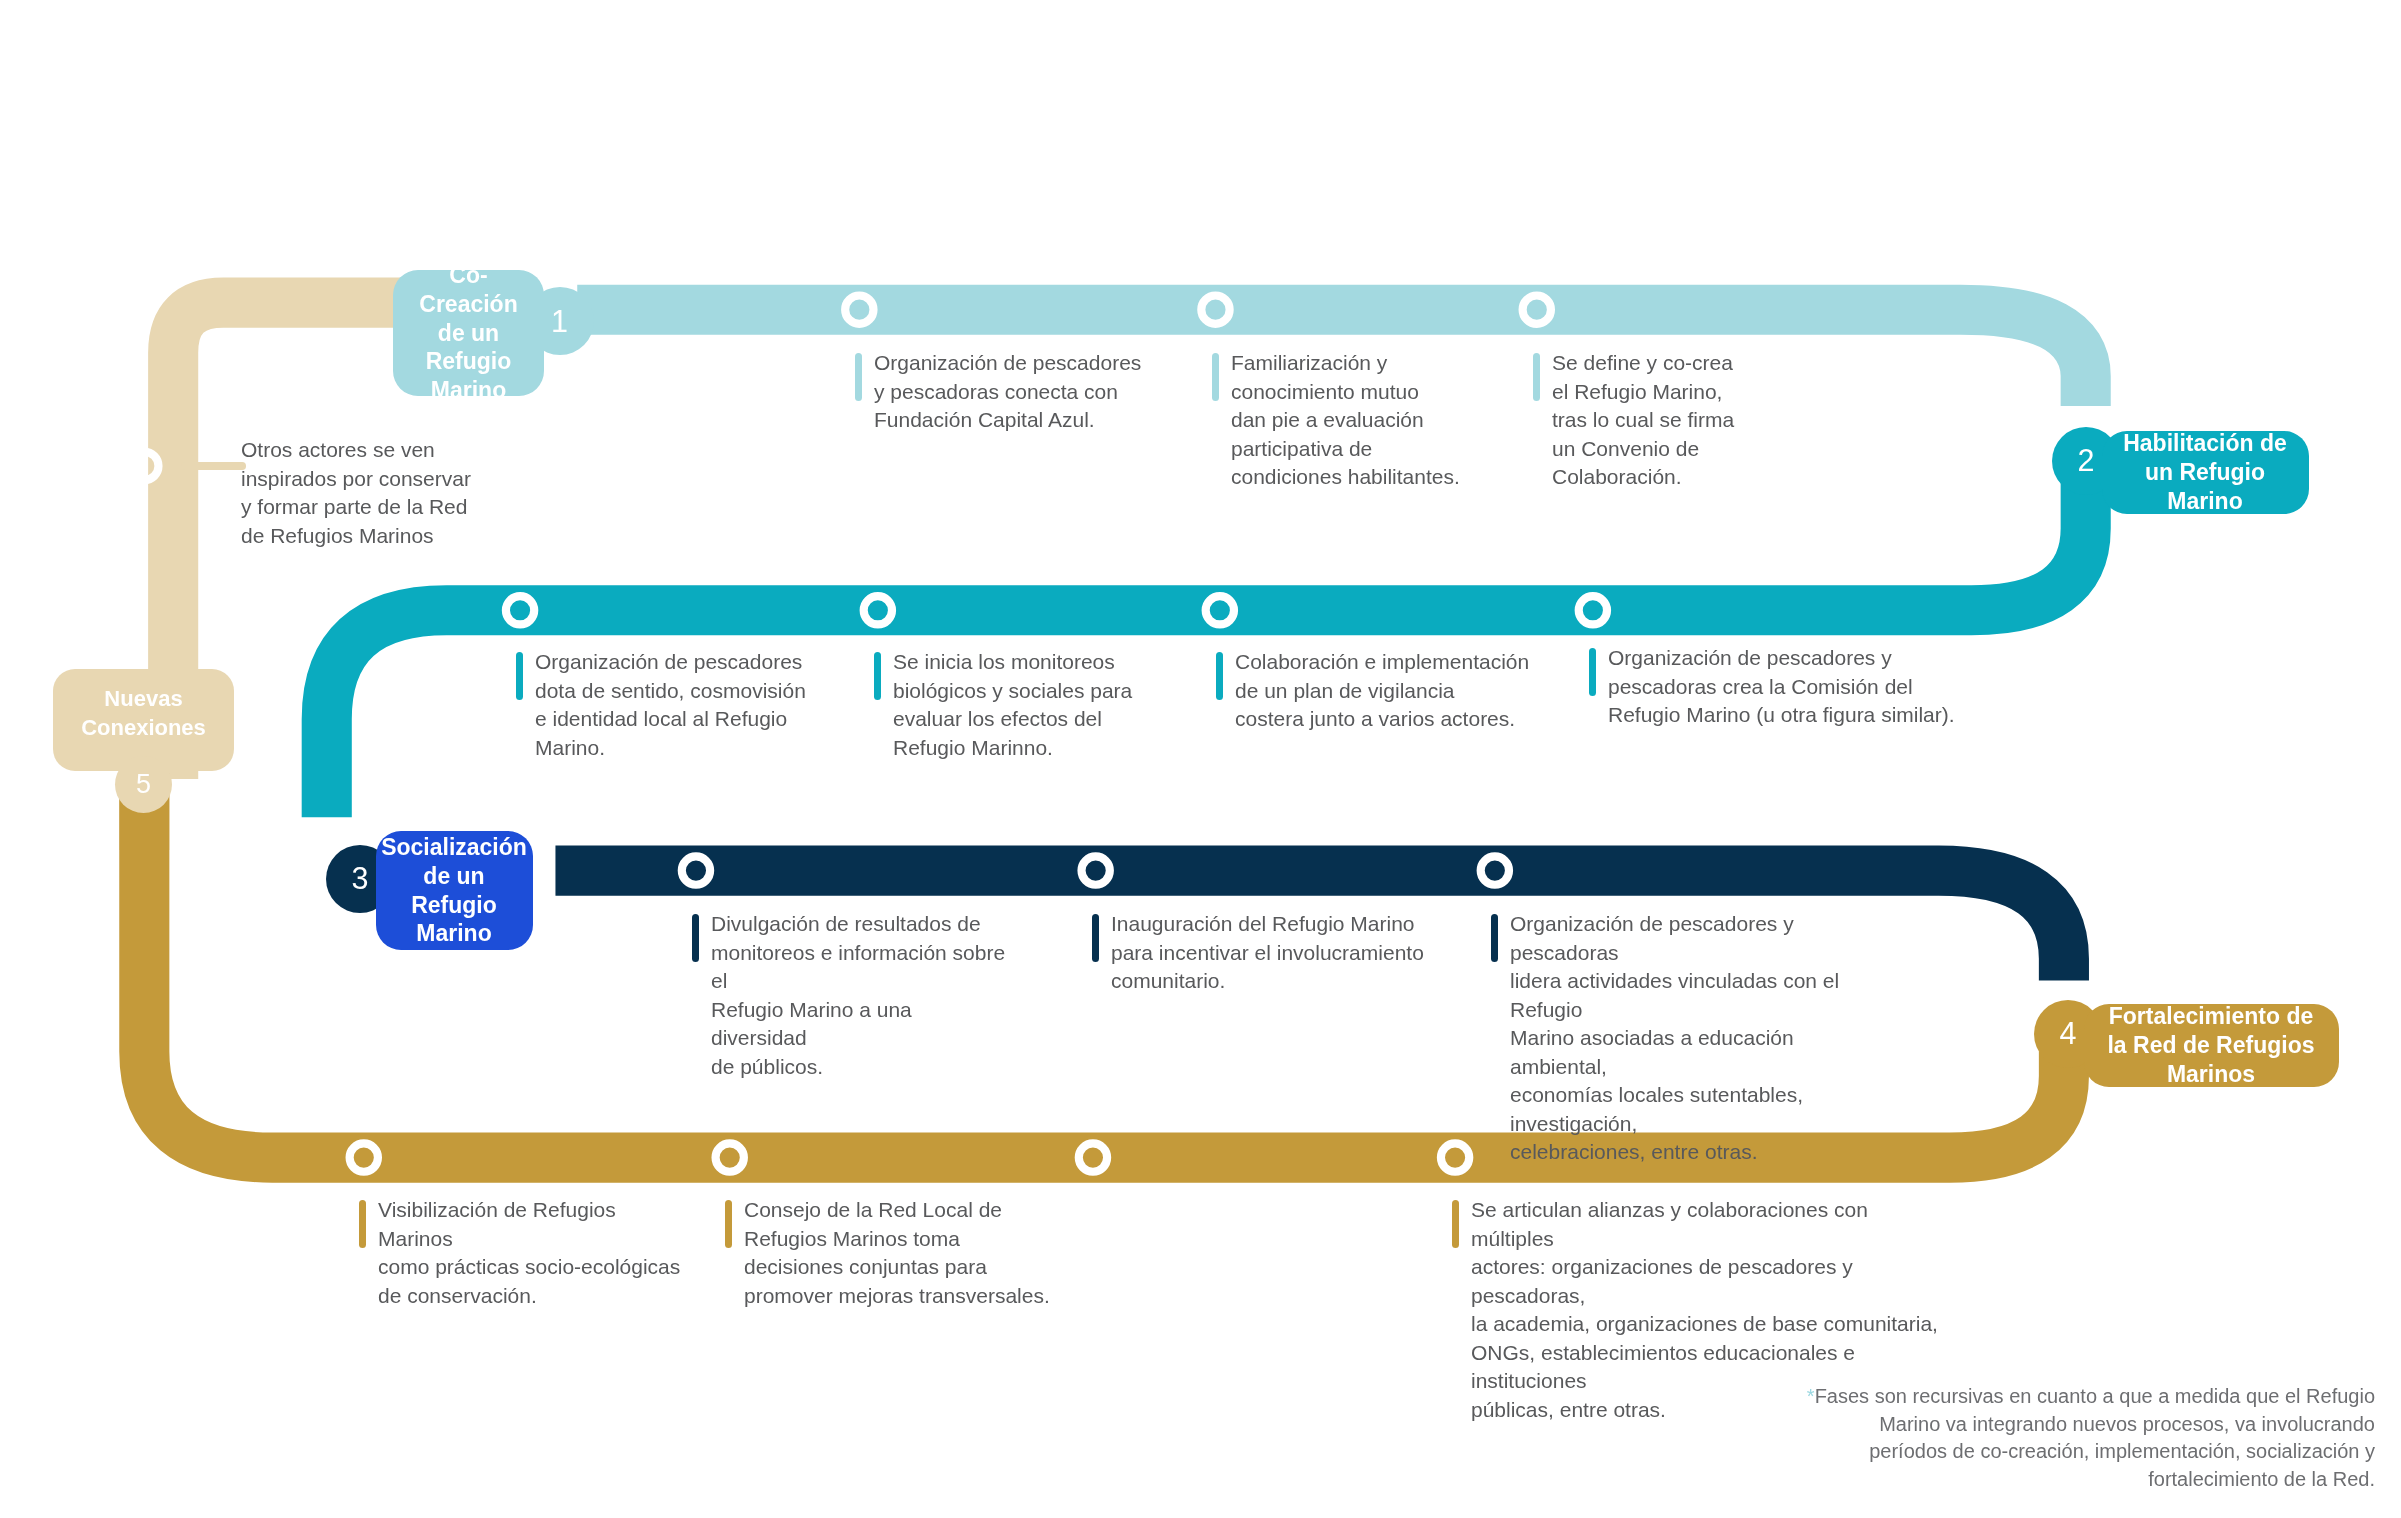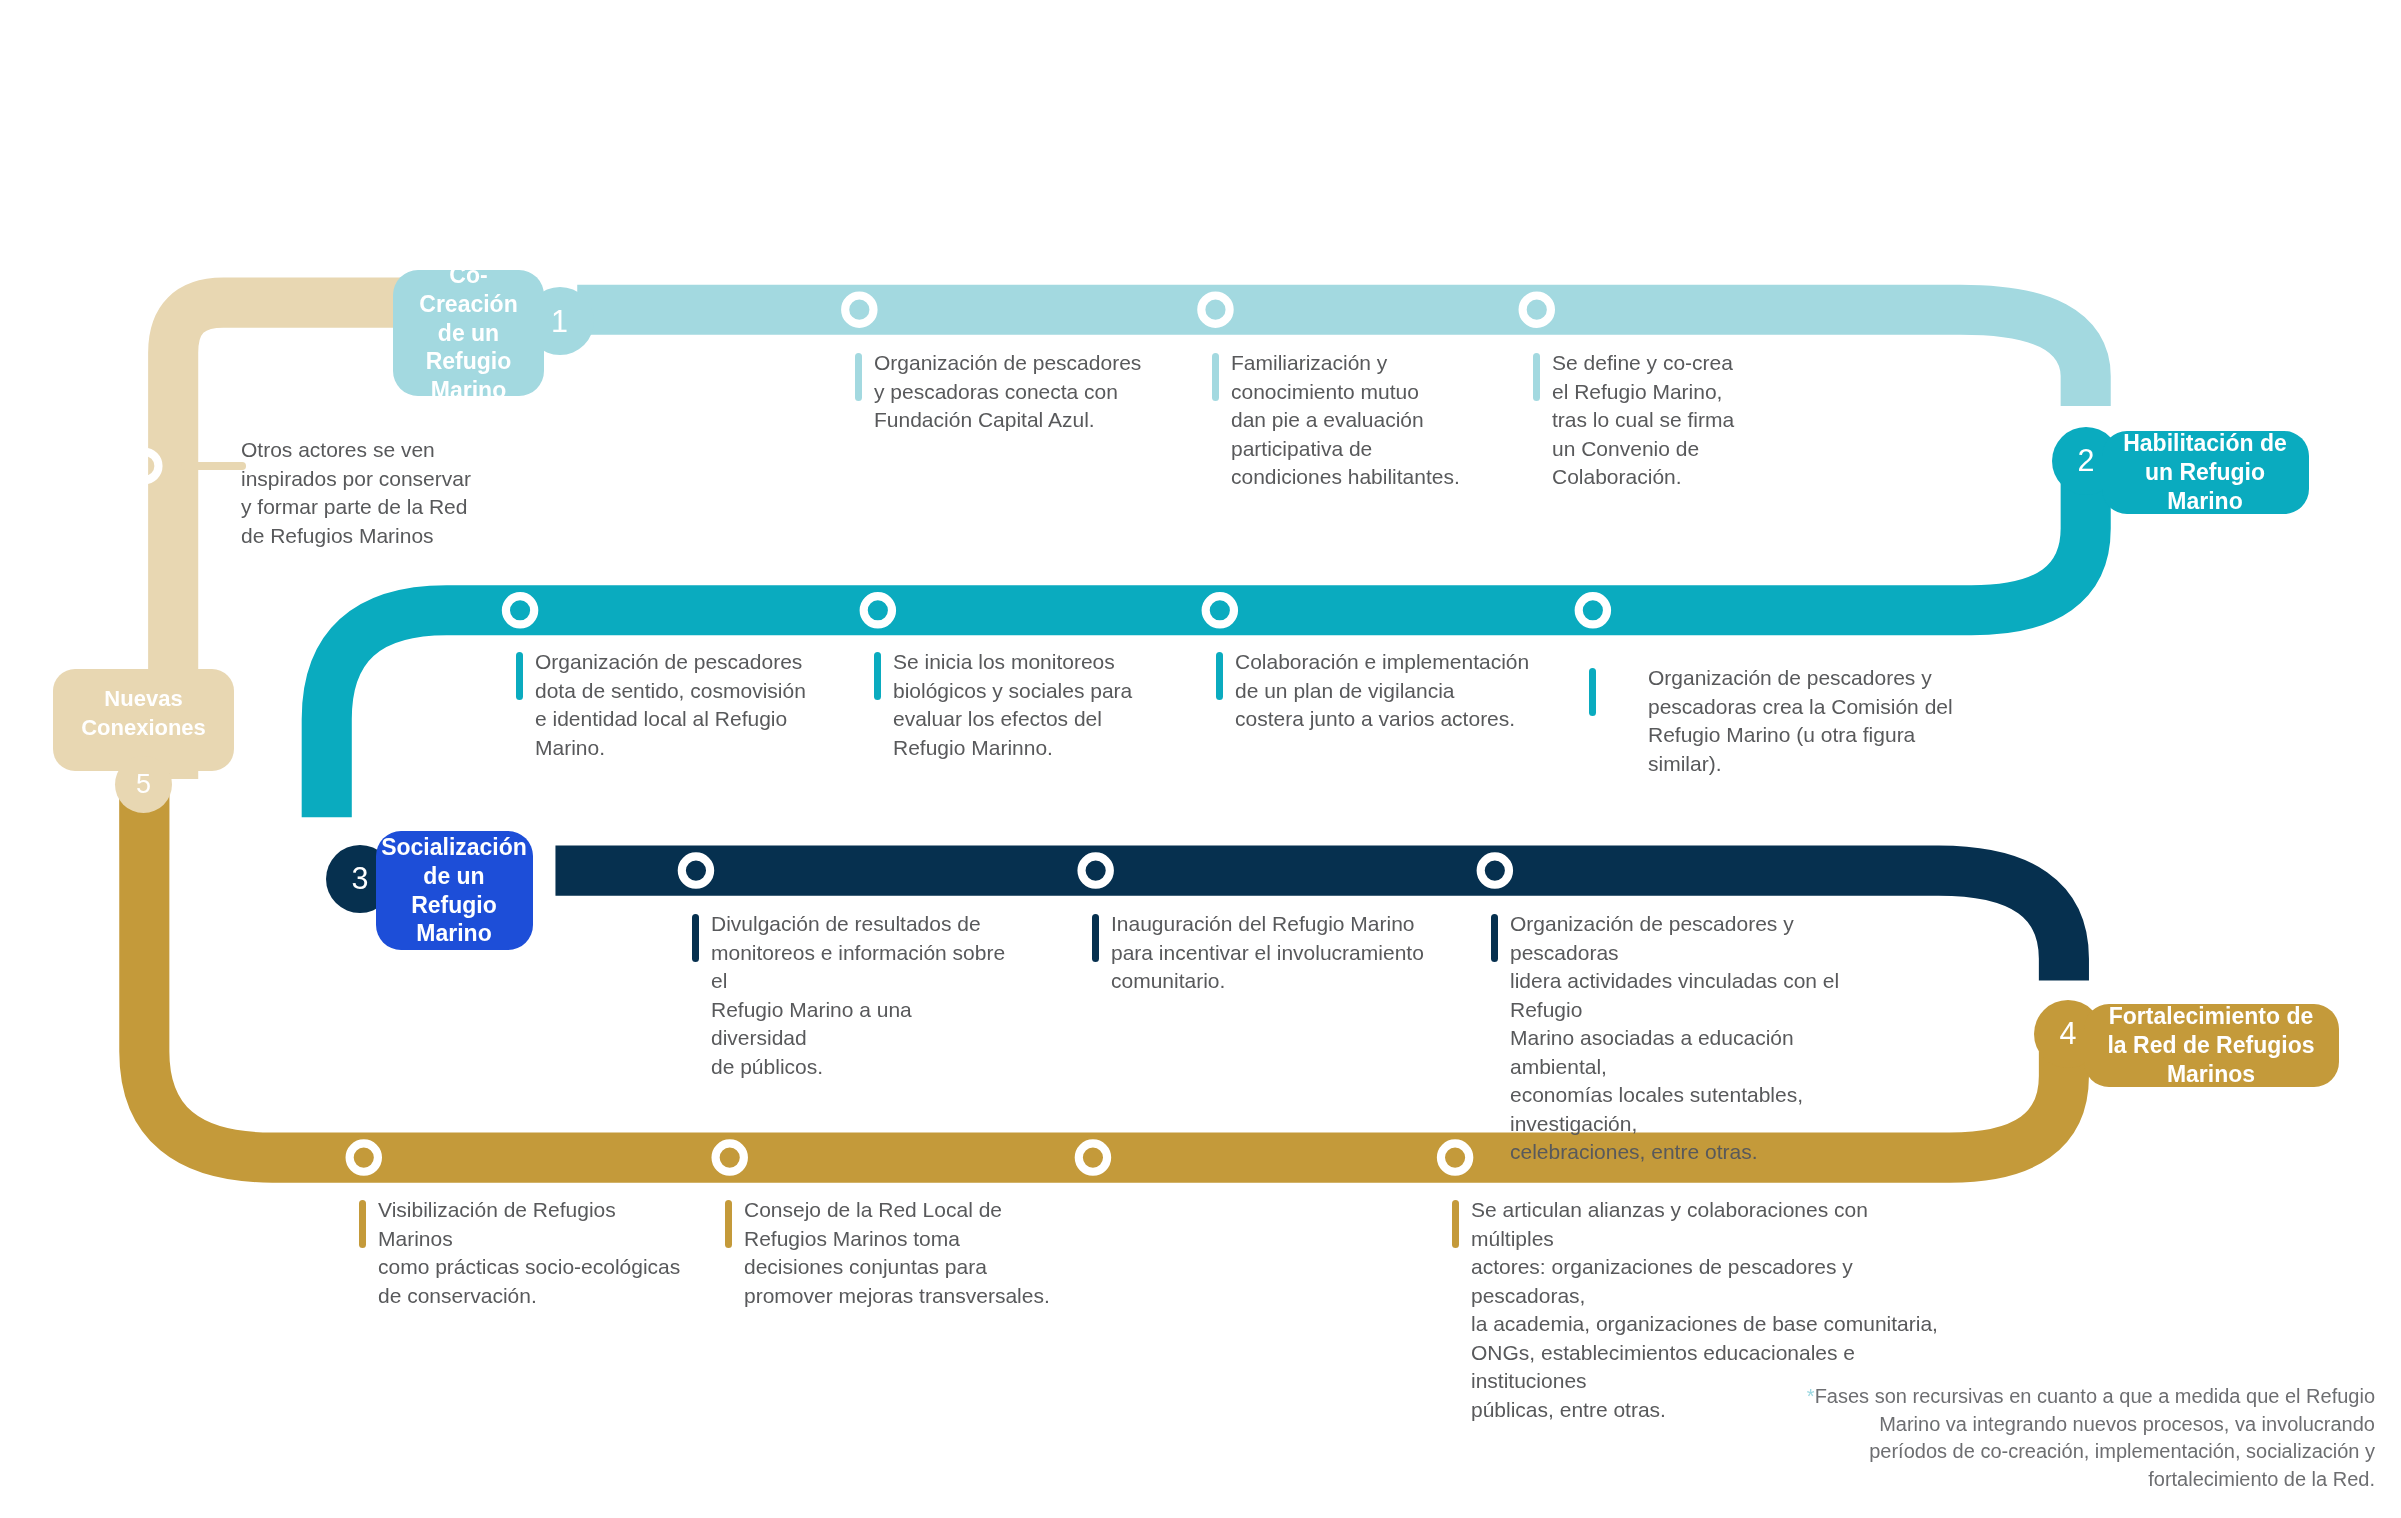--- a/index.html
+++ b/index.html
@@ -292,21 +292,21 @@
 biológicos y sociales para
 evaluar los efectos del
 Refugio Marinno.</div>
   </div>
   <div class="step" style="left:1216px; top:648px; width:338px;">
     <div class="step-bar" style="height:48px; background:#0aabbf;"></div>
     <div class="step-text">Colaboración e implementación
 de un plan de vigilancia
 costera junto a varios actores.</div>
   </div>
-  <div class="step" style="left:1589px; top:664px; width:381px;gap:40px;">
+  <div class="step" style="left:1589px; top:644px; width:381px;">
     <div class="step-bar" style="height:48px; background:#0aabbf;"></div>
     <div class="step-text">Organización de pescadores y
 pescadoras crea la Comisión del
 Refugio Marino (u otra figura similar).</div>
   </div>
 
   <div class="step" style="left:1092px; top:910px; width:338px;">
     <div class="step-bar" style="height:48px; background:#06304f;"></div>
     <div class="step-text">Inauguración del Refugio Marino
 para incentivar el involucramiento

